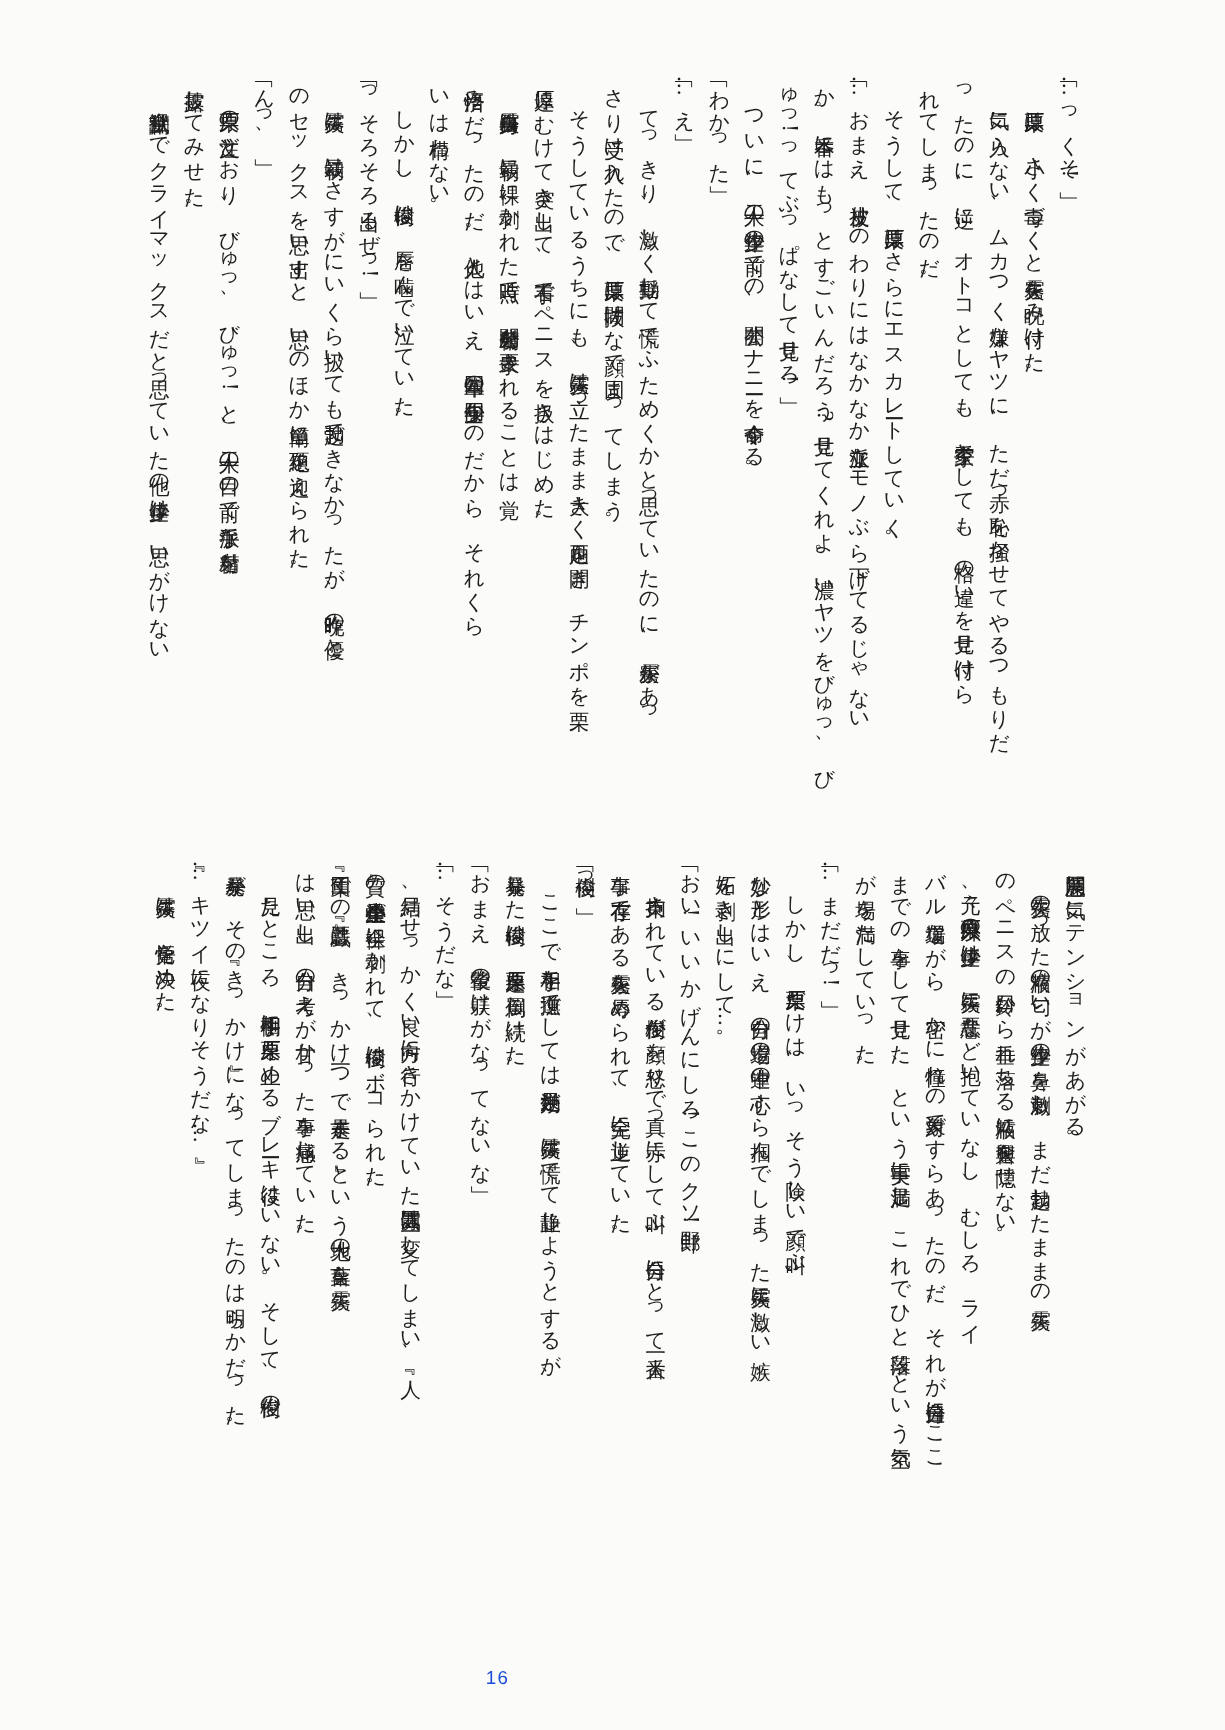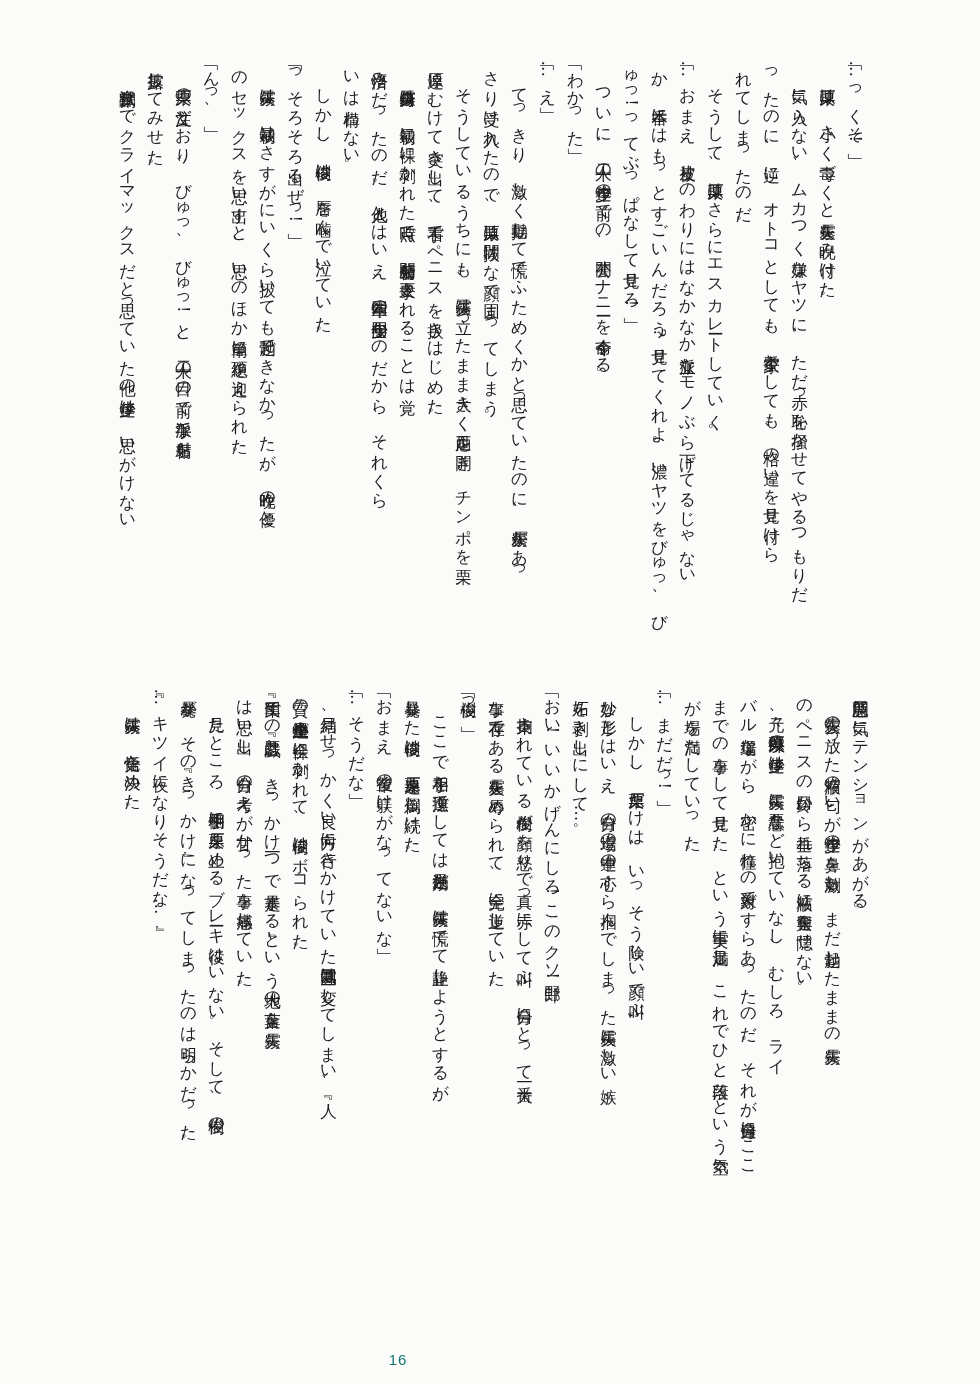--- a/index.html
+++ b/index.html
@@ -44,23 +44,22 @@
     right: 106px;
   }
   .page-number {
     position: absolute;
     top: 1334px;
     left: 0;
     width: 796px;
     text-align: center;
     font-family: "Liberation Sans", sans-serif;
     font-size: 15px;
-    color: #0f766e;
+    color: #1d4ed8;
     letter-spacing: 1px;
-    margin-top: 17px;
   }
 </style>
 </head>
 <body>
 
 <main class="scan-page">
 
   <section class="vtext block-top">
     <p>「…っくそ!」</p>
     <p>　栗原は、小さく毒づくと霧矢を睨み付けた。</p>

